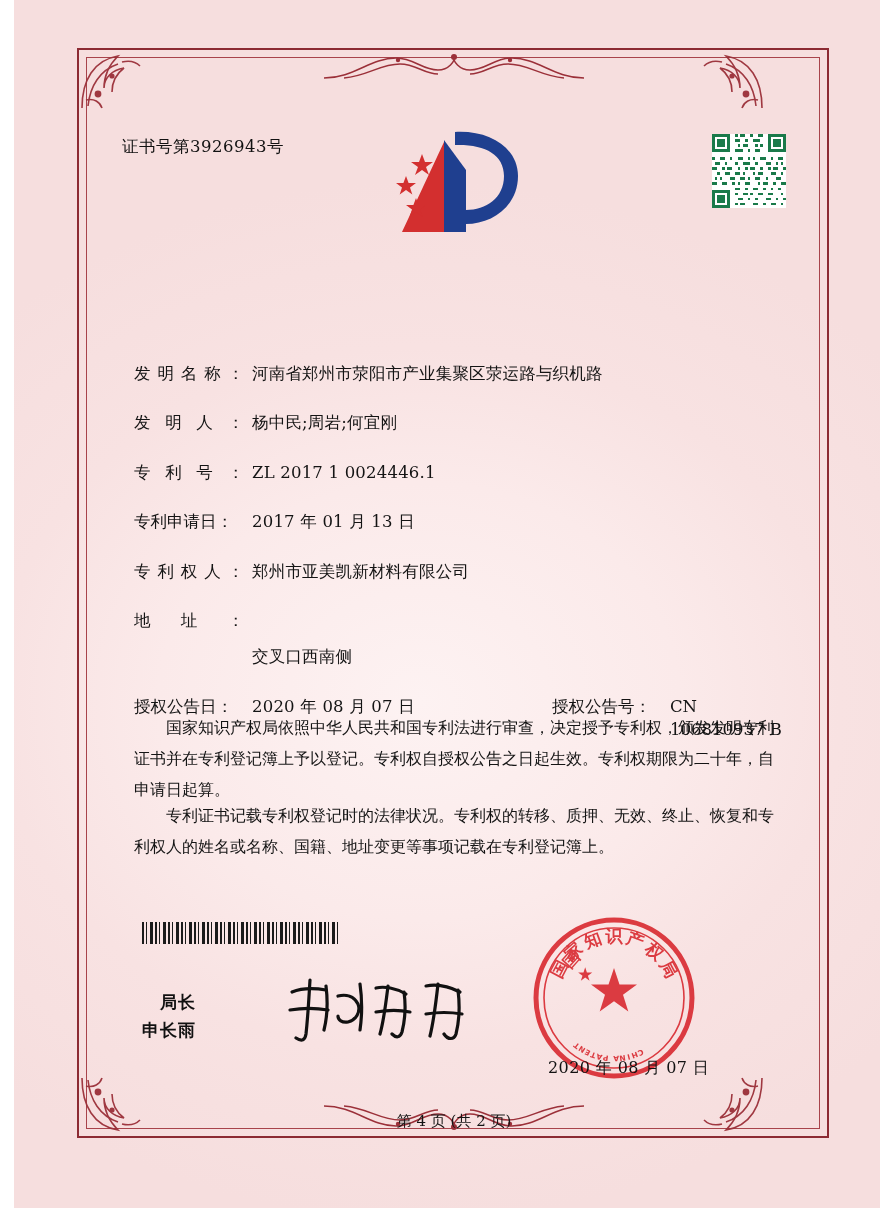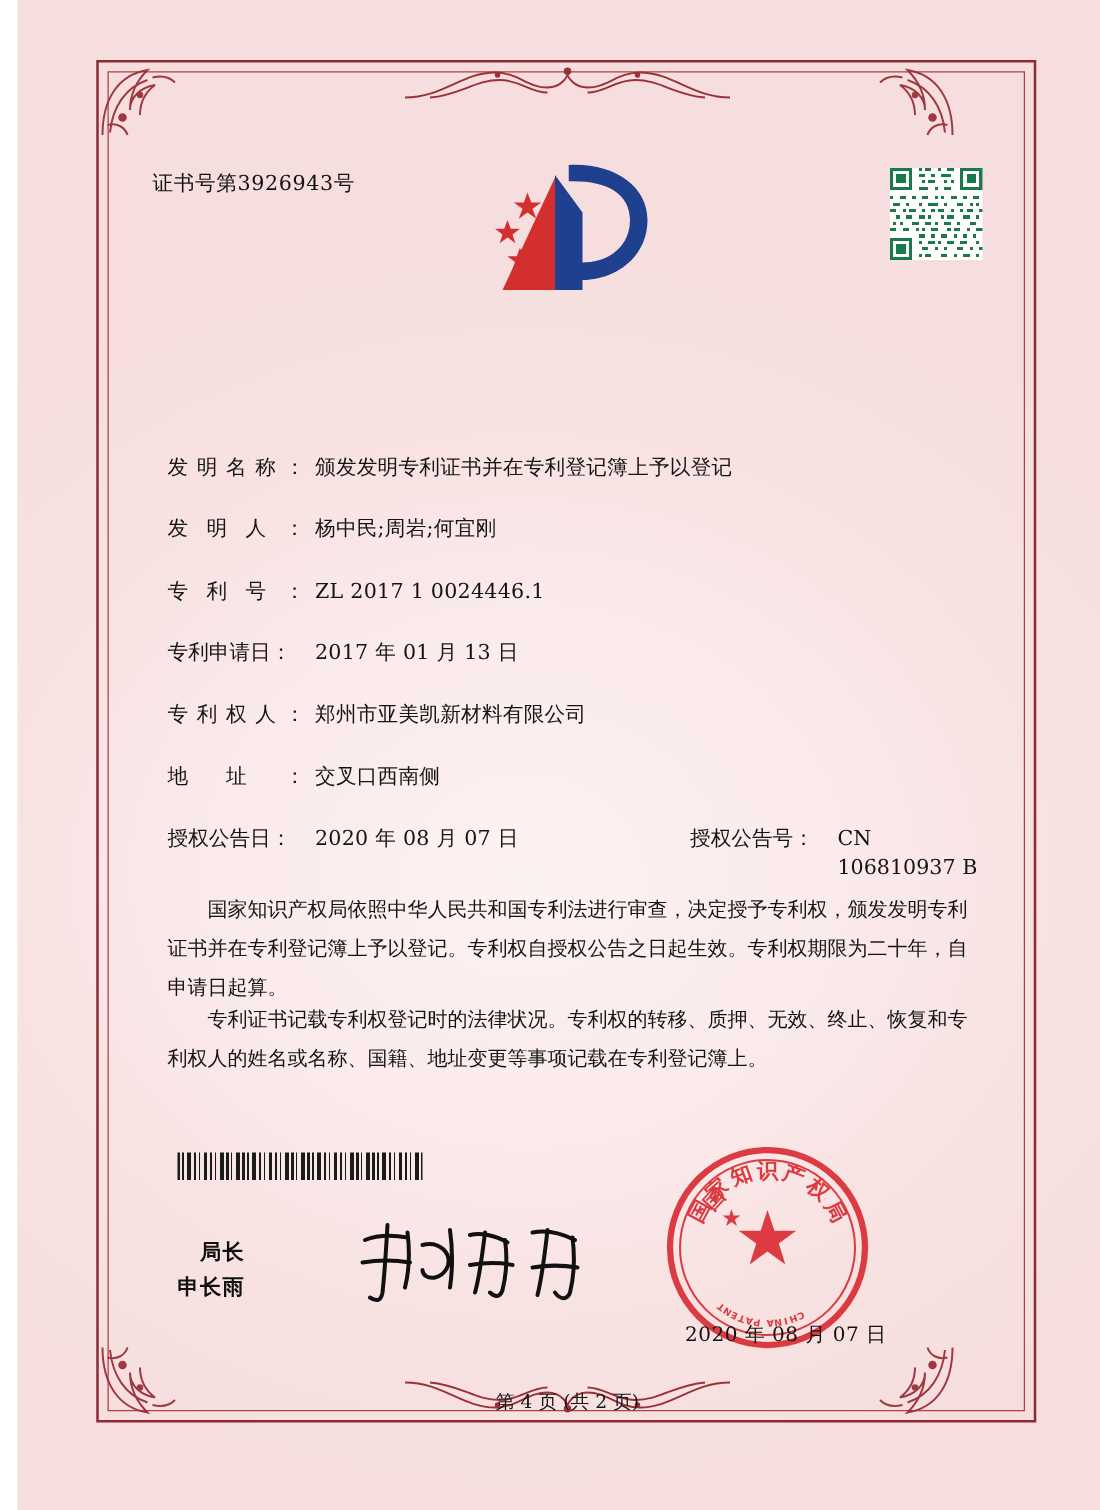--- a/index.html
+++ b/index.html
@@ -137,21 +137,21 @@
   .flabel.spread {
     display: flex;
     justify-content: space-between;
     padding-right: 8px;
     box-sizing: border-box;
   }
   .fvalue {
     flex: 1;
     letter-spacing: .2px;
   }
-  .fvalue .line2 { display: block; }
+  .fvalue .line2 { display: block; margin-top: 36px; }
   .frow.pair .fvalue { flex: 0 0 300px; }
   .frow.pair .flabel2 {
     flex: 0 0 118px;
     white-space: nowrap;
     display: flex;
     justify-content: space-between;
     padding-right: 8px;
     box-sizing: border-box;
   }
   .frow.pair .fvalue2 { flex: 1; }
@@ -440,21 +440,21 @@
   <div class="fields">
 
     <div class="frow">
       <div class="flabel spread">
         <span>发</span>
         <span>明</span>
         <span>名</span>
         <span>称</span>
         <span>：</span>
       </div>
-      <div class="fvalue">颁发发明专利证书并在专利登记簿上予以登记</div>
+      <div class="fvalue">河南省郑州市荥阳市产业集聚区荥运路与织机路</div>
     </div>
 
     <div class="frow">
       <div class="flabel spread">
         <span>发</span>
         <span>明</span>
         <span>人</span>
         <span>：</span>
       </div>
       <div class="fvalue">杨中民;周岩;何宜刚</div>

